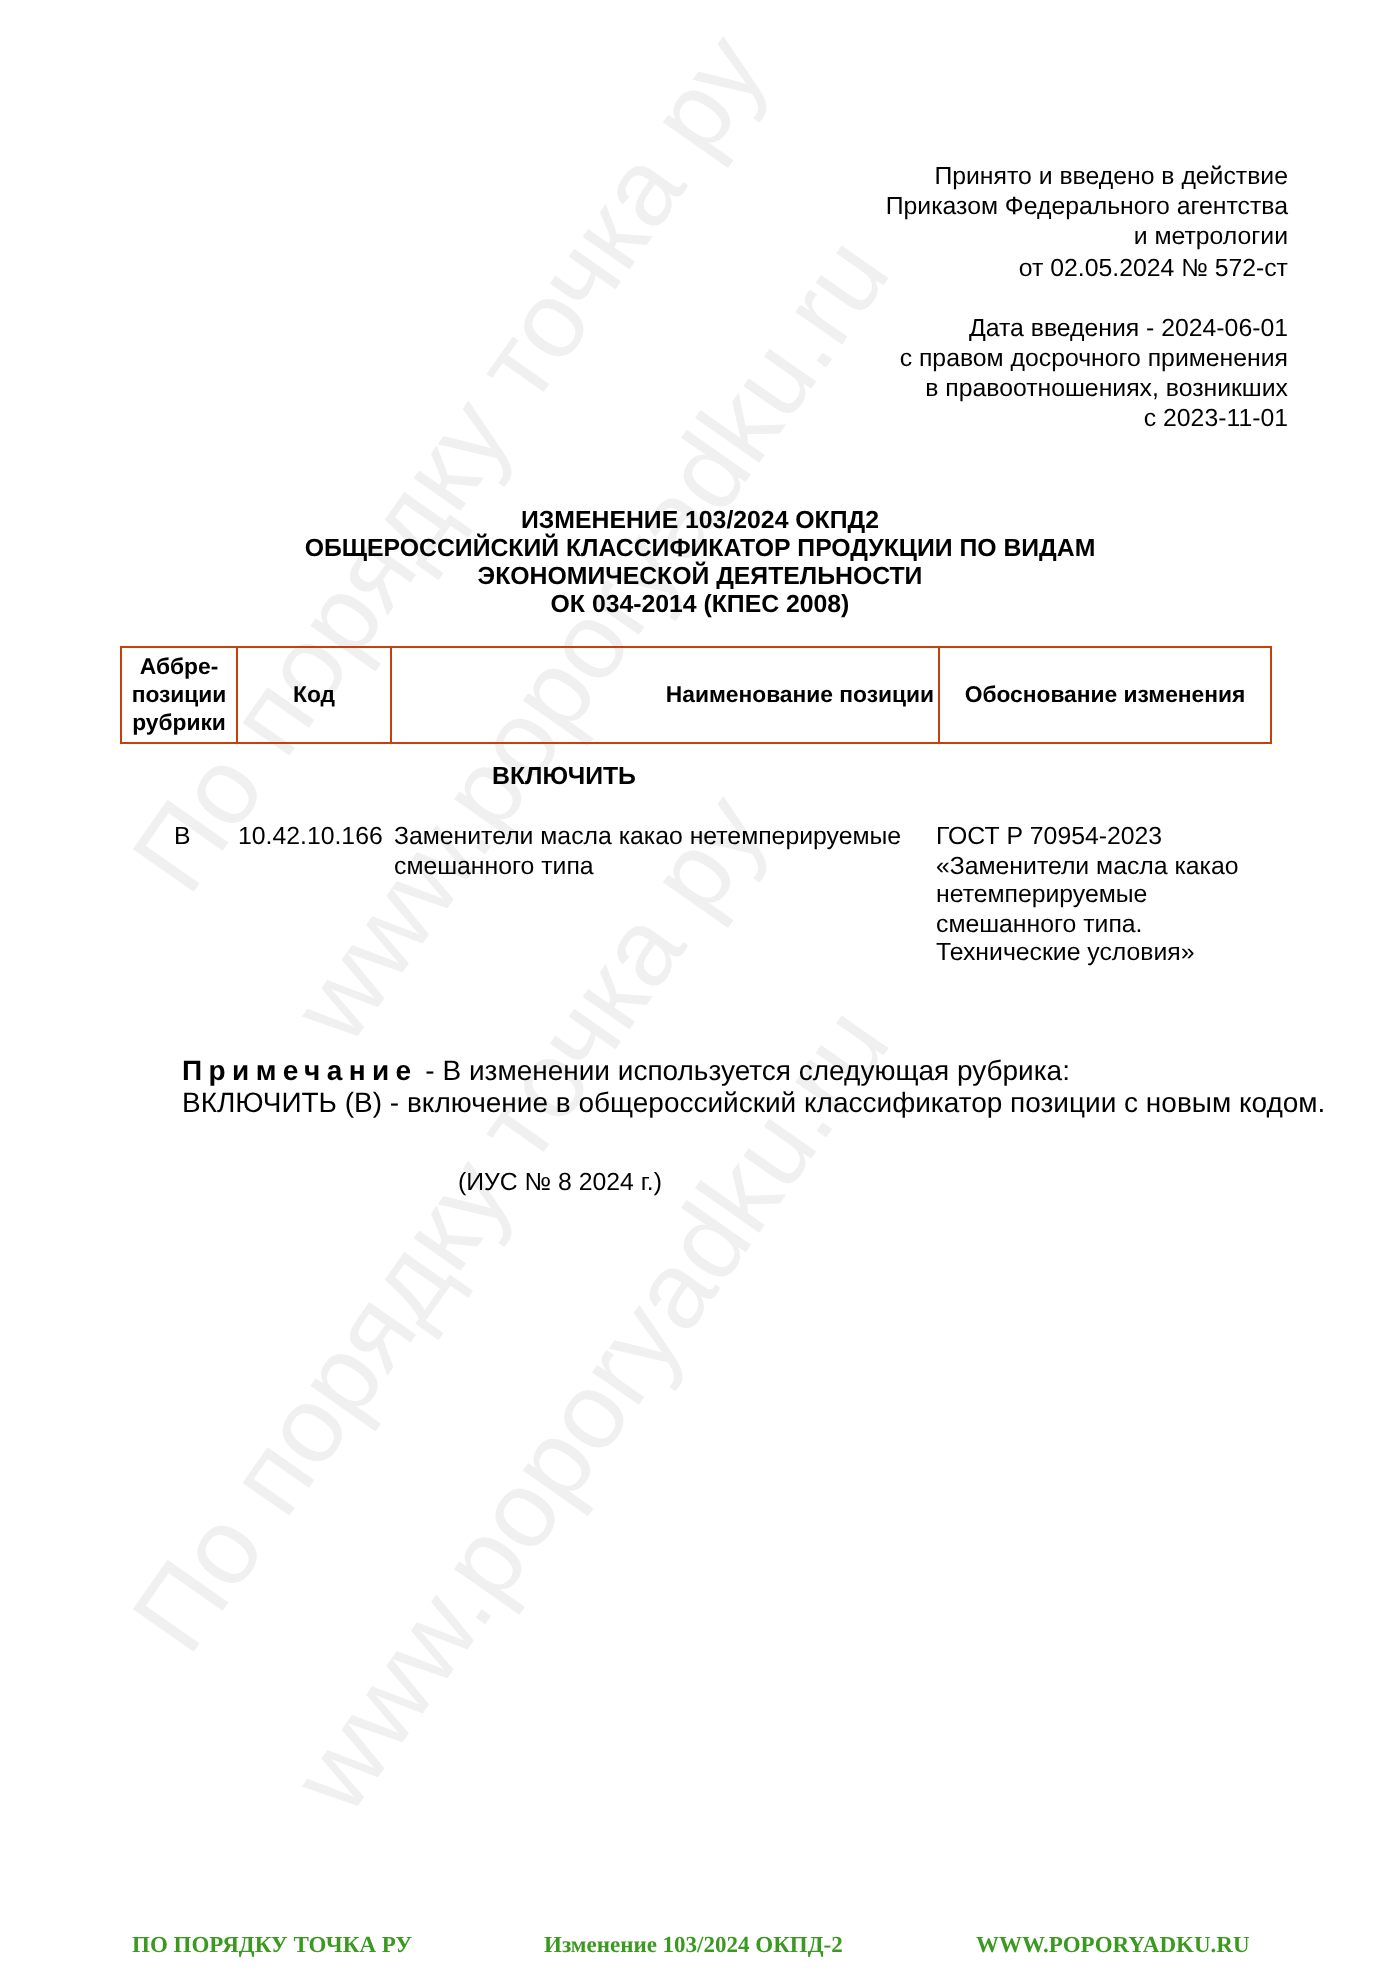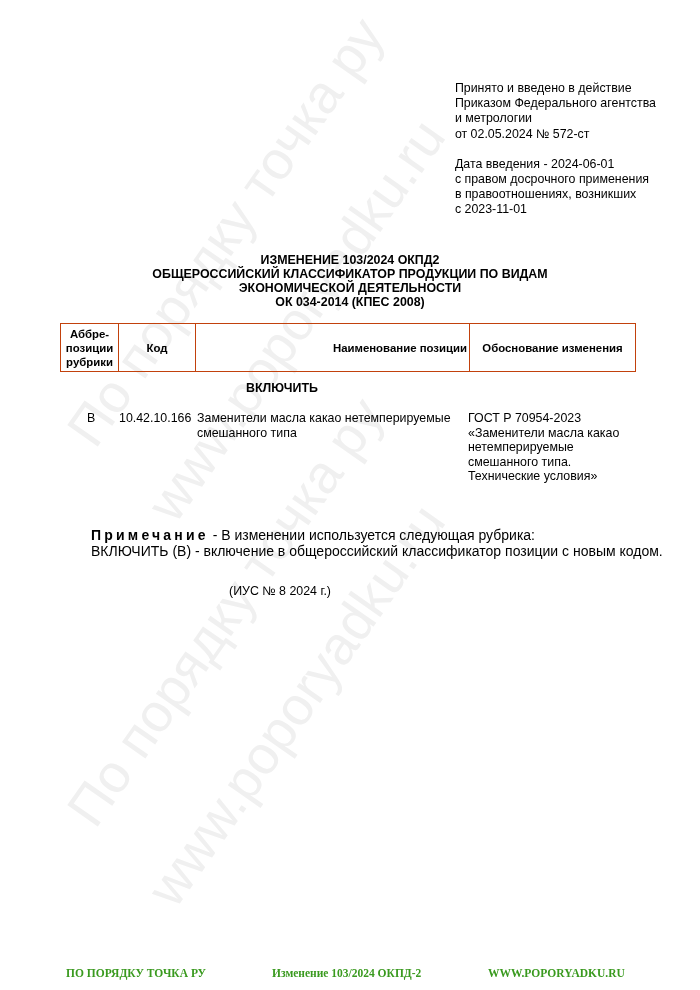--- a/index.html
+++ b/index.html
@@ -1,21 +1,21 @@
 <!DOCTYPE html>
 <html><head>
 <meta charset="utf-8">
 <style>
   html, body { margin:0; padding:0; background:#fff; }
   body { width:700px; height:990px; position:relative; overflow:hidden;
          font-family:"Liberation Sans", sans-serif; color:#000; }
   .wm { position:absolute; font-family:"Liberation Sans", sans-serif; font-size:54px;
         color:#f0f0f0; white-space:nowrap; transform-origin:left bottom;
         transform:rotate(-55deg); pointer-events:none; z-index:0; }
-  .approval { position:absolute; right:44px; top:81px; text-align:left;
+  .approval { position:absolute; right:56px; top:81px; text-align:right;
               font-size:12.4px; line-height:15.2px; z-index:1; }
   .approval .gap { height:15px; }
   .title { position:absolute; left:0; width:700px; top:253px; text-align:center;
            font-weight:bold; font-size:12.4px; line-height:14px; z-index:1; }
   table.hdr { position:absolute; left:60px; top:323px; width:576px; border-collapse:collapse;
               font-size:11.4px; font-weight:bold; z-index:1; }
   table.hdr td { border:1px solid #c2410c; text-align:center; vertical-align:middle; padding:0 2px; height:47px; line-height:14px; }
   .section { position:absolute; left:0; width:564px; top:381px; text-align:center;
              font-weight:bold; font-size:12.4px; z-index:1; }
   .row { position:absolute; top:411px; font-size:12.4px; line-height:14.5px; z-index:1; }

